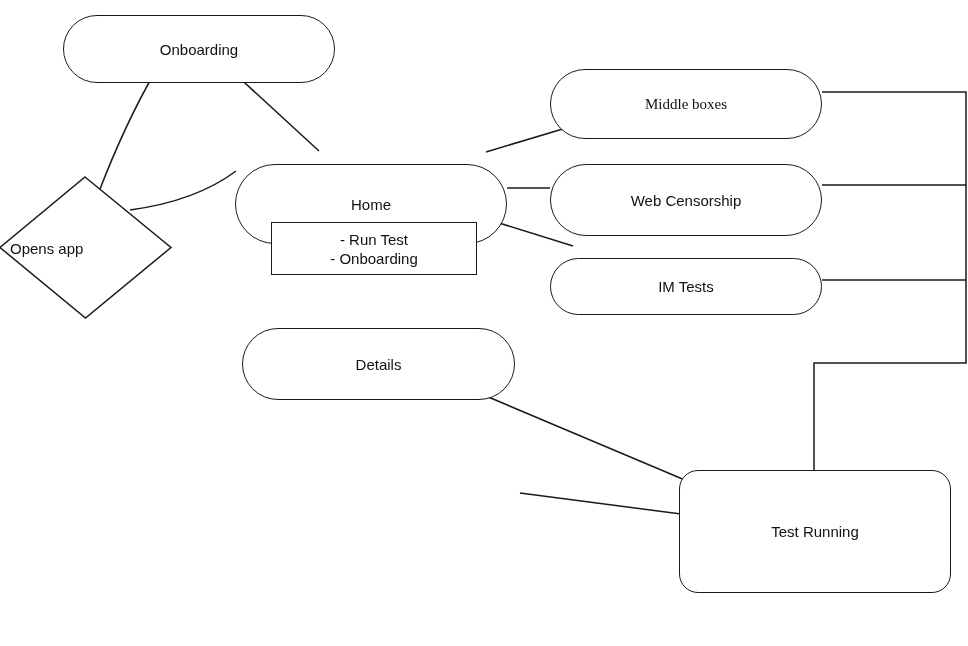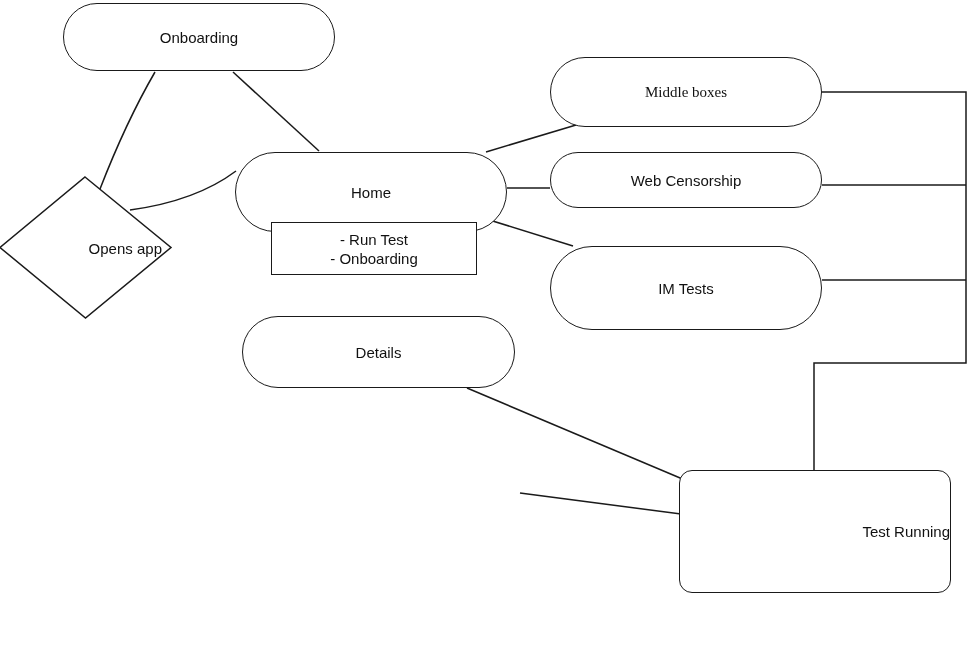--- a/index.html
+++ b/index.html
@@ -33,39 +33,39 @@
     box-sizing: border-box;
     border: 1.5px solid #1a1a1a;
     background: #ffffff;
     display: flex;
     align-items: center;
     justify-content: center;
     text-align: center;
     font-size: 15px;
     line-height: 19px;
   }
-  .stadium { border-radius: 999px; }
-  .rounded  { border-radius: 13px; justify-content: flex-end; }
+  .stadium { border-radius: 999px; margin-top: 12px; }
+  .rounded  { border-radius: 19px; }
   .rect     { border-radius: 0; }
   .diamond-label {
     position: absolute;
     display: flex;
     align-items: center;
-    justify-content: flex-end;
+    justify-content: flex-start;
     text-align: center;
     font-size: 15px;
     background: transparent;
   }
   
   .n-onboarding    { left: 63px;  top: 3px;   width: 272px; height: 68px; }
   .n-home          { left: 235px; top: 152px; width: 272px; height: 80px; }
   .n-note          { left: 271px; top: 222px; width: 206px; height: 53px; }
   .n-middle-boxes  { left: 550px; top: 57px;  width: 272px; height: 70px; font-family: Liberation Serif, serif; }
-  .n-web-censorship{ left: 550px; top: 152px; width: 272px; height: 56px; }
-  .n-im-tests      { left: 550px; top: 246px; width: 272px; height: 84px; }
+  .n-web-censorship{ left: 550px; top: 152px; width: 272px; height: 72px; }
+  .n-im-tests      { left: 550px; top: 246px; width: 272px; height: 57px; }
   .n-results       { left: 242px; top: 316px; width: 273px; height: 72px; }
   .n-details       { left: 248px; top: 449px; width: 272px; height: 71px; }
   .n-settings      { left: 249px; top: 574px; width: 273px; height: 70px; }
   .n-test-running  { left: 679px; top: 470px; width: 272px; height: 123px; }
   .n-opens-app-label { left: 10px; top: 233px; width: 152px; height: 30px; }
 </style>
 </head>
 <body>
 
 <div class="canvas">

